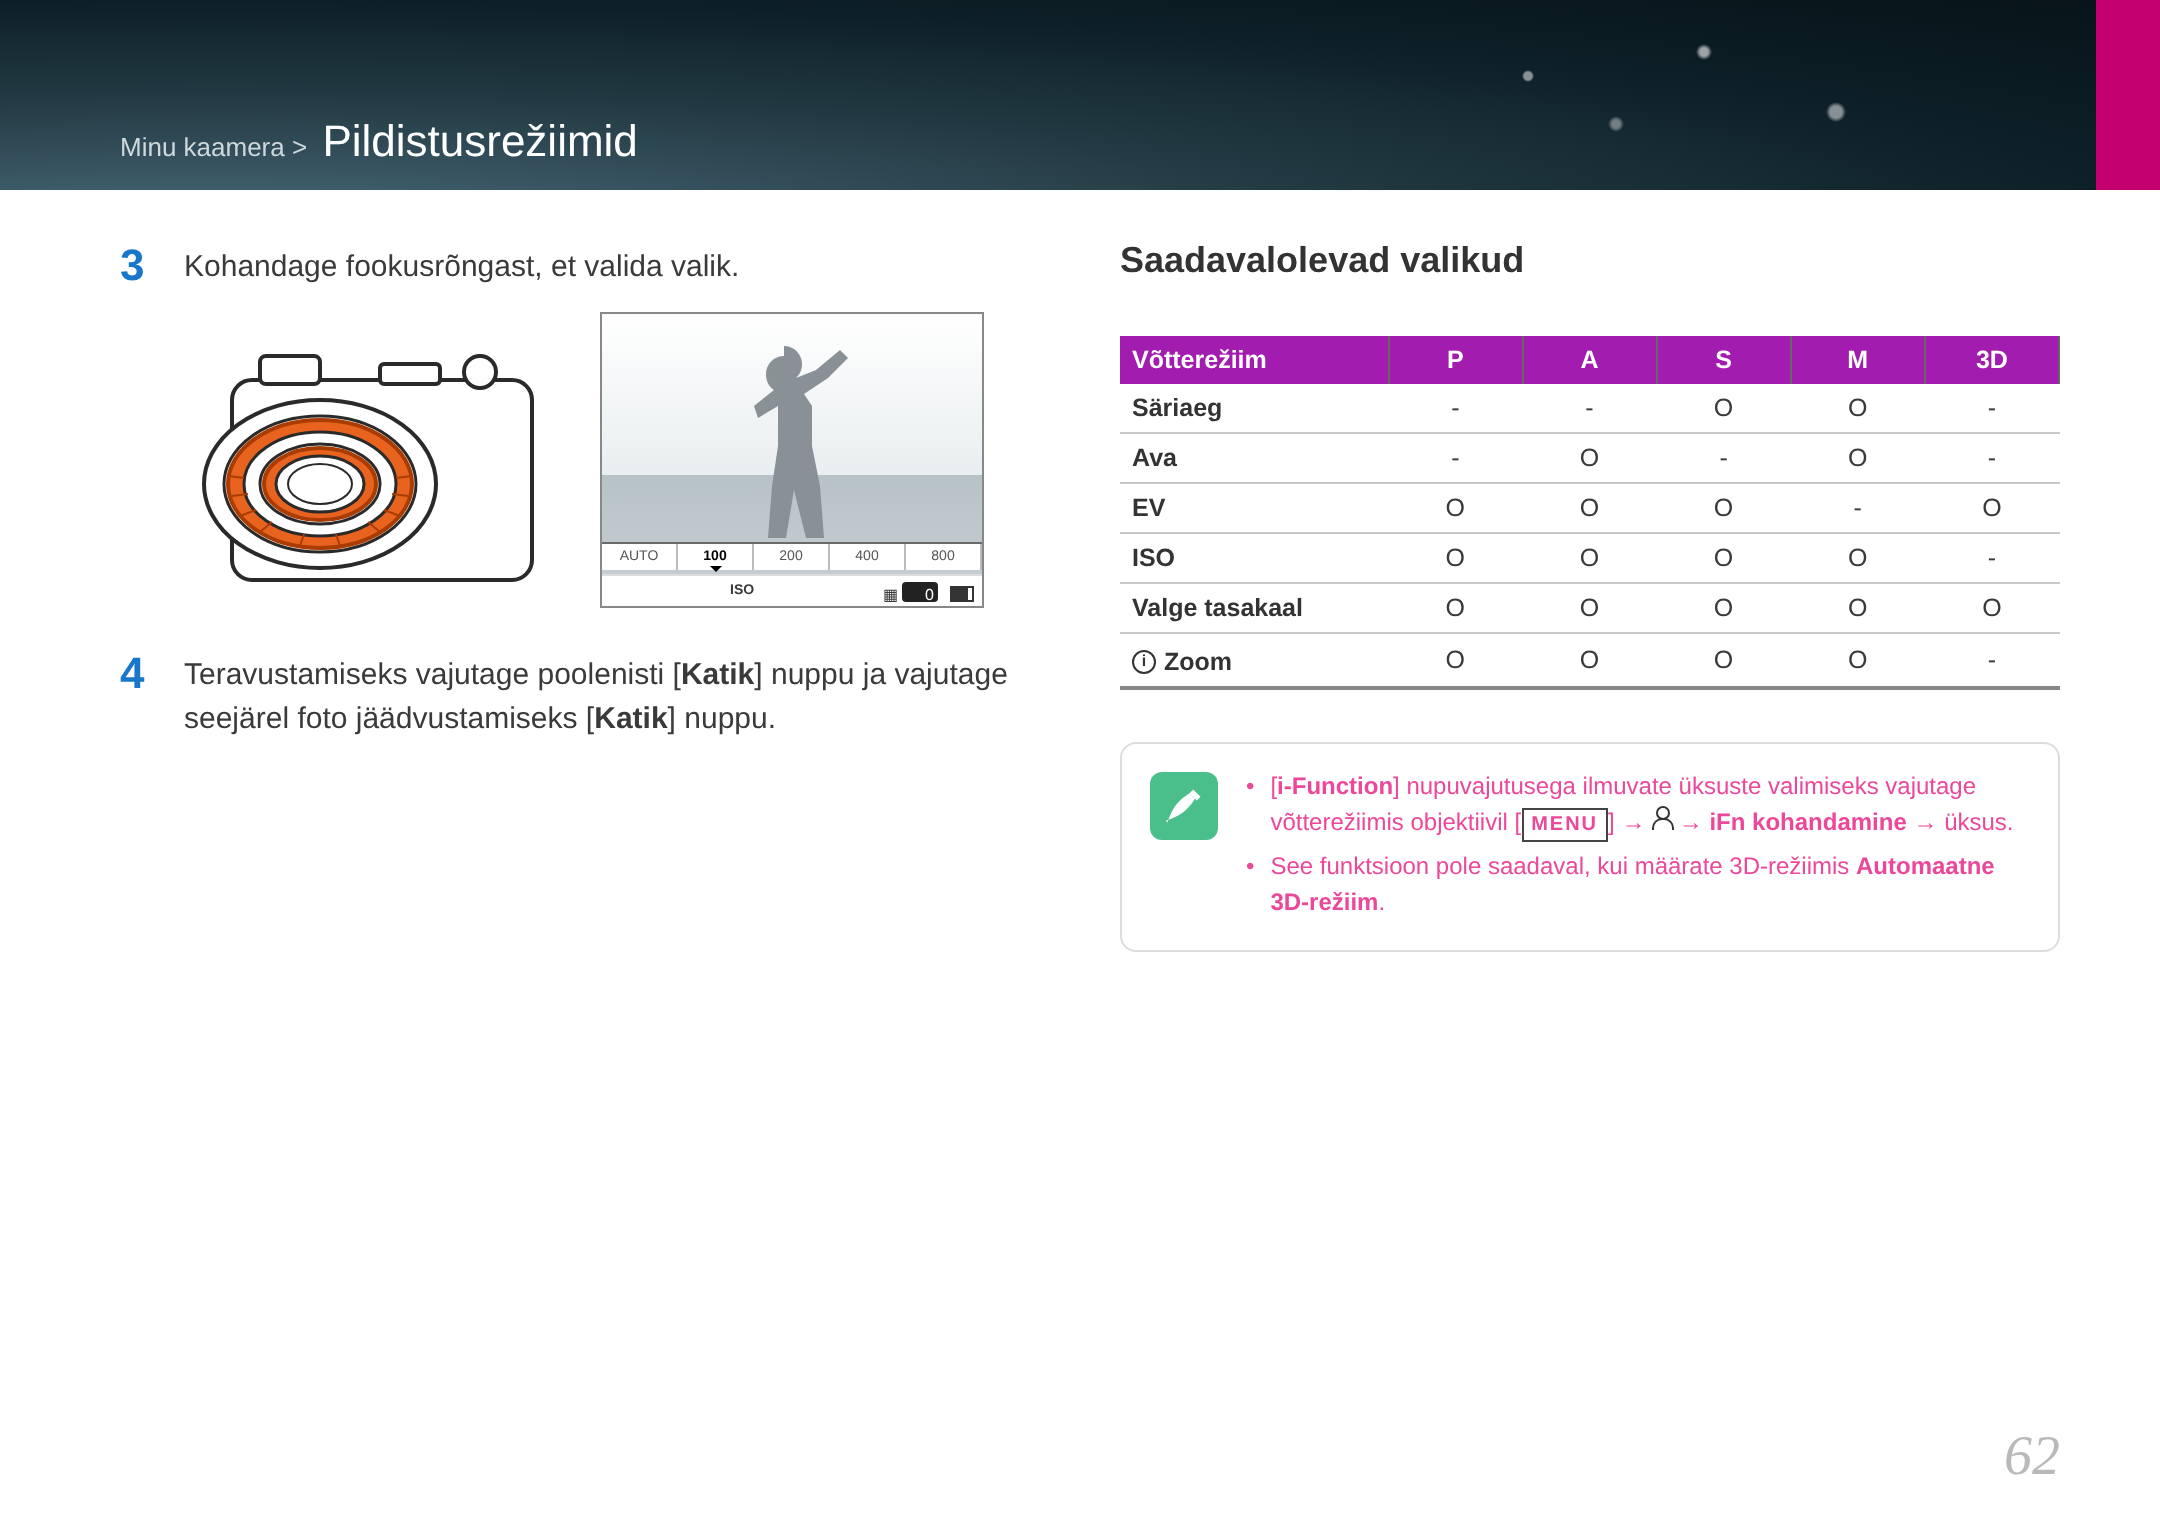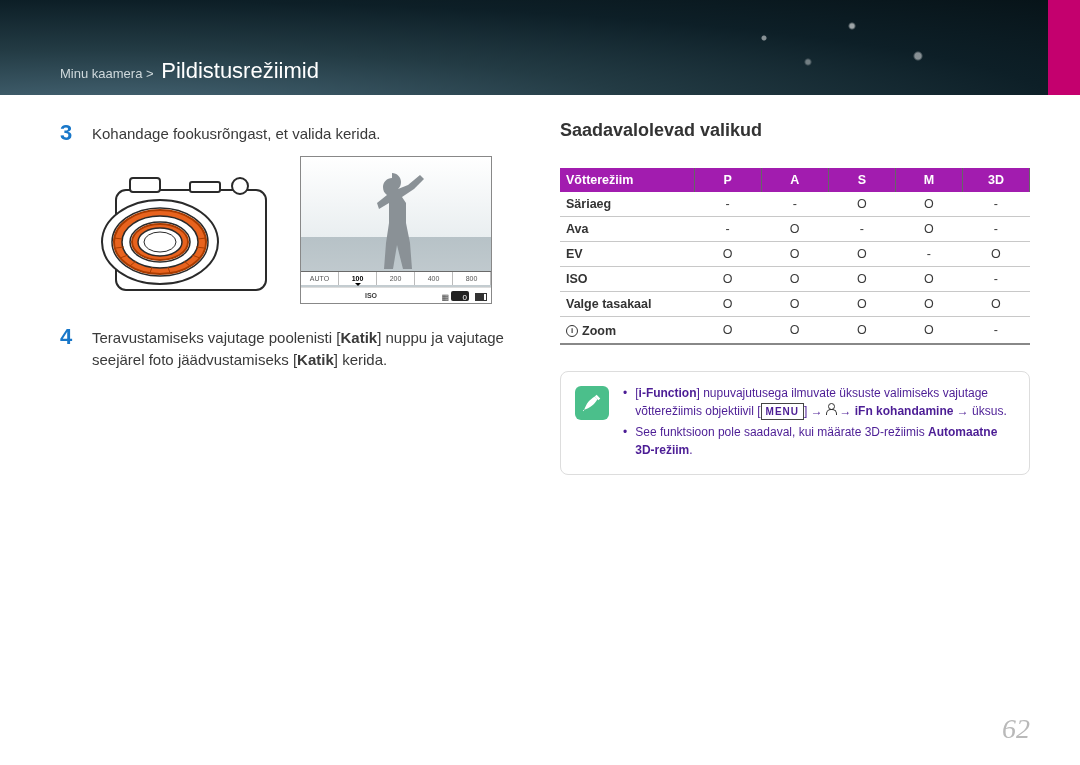--- a/index.html
+++ b/index.html
@@ -46,21 +46,21 @@
   table.options { width: 100%; border-collapse: collapse; font-size: 12.5px; }
   table.options th { background: #a21caf; color: #fff; font-weight: bold; padding: 5px 6px; border-right: 1px solid #666; }
   table.options th:first-child { text-align: left; width: 120px; }
   table.options td { border-bottom: 1px solid #c8c8c8; padding: 5px 6px; text-align: center; }
   table.options td:first-child { text-align: left; font-weight: bold; color: #333; }
   table.options tr.last td { border-bottom: 2px solid #888; }
   .col-mode { width: 60px; }
   .izoom { display: inline-flex; align-items: center; gap: 4px; }
   .izoom-i { display: inline-flex; width: 12px; height: 12px; border: 1.2px solid #333; border-radius: 50%; align-items: center; justify-content: center; font-size: 8px; font-weight: bold; }
 
-  .note-box { margin-top: 26px; border: 1px solid #ddd; border-radius: 8px; padding: 12px 14px 12px 62px; position: relative; font-size: 12px; color: #4c1d95; line-height: 1.5; }
+  .note-box { margin-top: 26px; border: 1px solid #ddd; border-radius: 8px; padding: 12px 14px 12px 62px; position: relative; font-size: 12px; color: #ec4899; line-height: 1.5; }
   .note-icon { position: absolute; left: 14px; top: 14px; width: 34px; height: 34px; background: #4bbf8b; border-radius: 6px; display: flex; align-items: center; justify-content: center; }
   .note-box ul { list-style: none; }
   .note-box li { display: flex; gap: 8px; margin-bottom: 3px; }
   .note-box li::before { content: "•"; }
   .menu-frame { display: inline-block; border: 1px solid #444; padding: 0 4px; font-size: 10px; font-weight: bold; letter-spacing: 1px; }
   .person-ico { display: inline-flex; width: 10px; height: 12px; position: relative; }
   .person-ico::before { content: ""; position: absolute; left: 2px; top: 0; width: 5px; height: 5px; border: 1px solid #333; border-radius: 50%; }
   .person-ico::after { content: ""; position: absolute; left: 0; bottom: 0; width: 9px; height: 5px; border: 1px solid #333; border-bottom: none; border-radius: 5px 5px 0 0; }
 
   .page-num { position: absolute; right: 50px; bottom: 20px; font-size: 28px; color: #b9b9b9; font-style: italic; font-family: Liberation Serif, serif; }
@@ -75,21 +75,21 @@
     <span class="page">Pildistusrežiimid</span>
   </div>
 </div>
 
 <div class="content">
   <div class="col-left">
 
     <div class="step">
       <div class="step-num">3</div>
       <div class="step-body">
-        <div>Kohandage fookusrõngast, et valida kerida.</div>
+        <div>Kohandage fookusrõngast, et valida valik.</div>
       </div>
     </div>
 
     <div class="imagerow">
       <svg class="camera-draw" viewBox="0 0 184 150">
         <rect x="26" y="34" width="150" height="100" rx="10" fill="#fff" stroke="#2a2a2a" stroke-width="2"></rect>
         <rect x="40" y="22" width="30" height="14" rx="3" fill="#fff" stroke="#2a2a2a" stroke-width="2"></rect>
         <rect x="100" y="26" width="30" height="10" rx="2" fill="#fff" stroke="#2a2a2a" stroke-width="2"></rect>
         <circle cx="150" cy="30" r="8" fill="#fff" stroke="#2a2a2a" stroke-width="2"></circle>
 
@@ -136,21 +136,21 @@
           <span class="ev-badge"></span>
           <span style="position:absolute;right:24px;bottom:1px;font-size:8px;color:#fff">0</span>
           <span class="batt"></span>
         </div>
       </div>
     </div>
 
     <div class="step">
       <div class="step-num">4</div>
       <div class="step-body">
-        <span>Teravustamiseks vajutage poolenisti [</span><b>Katik</b><span>] nuppu ja vajutage seejärel foto jäädvustamiseks [</span><b>Katik</b><span>] kerida.</span>
+        <span>Teravustamiseks vajutage poolenisti [</span><b>Katik</b><span>] nuppu ja vajutage seejärel foto jäädvustamiseks [</span><b>Katik</b><span>] nuppu.</span>
       </div>
     </div>
 
   </div>
 
   <div class="col-right">
     <div class="section-title">Saadavalolevad valikud</div>
 
     <table class="options">
       <thead>

